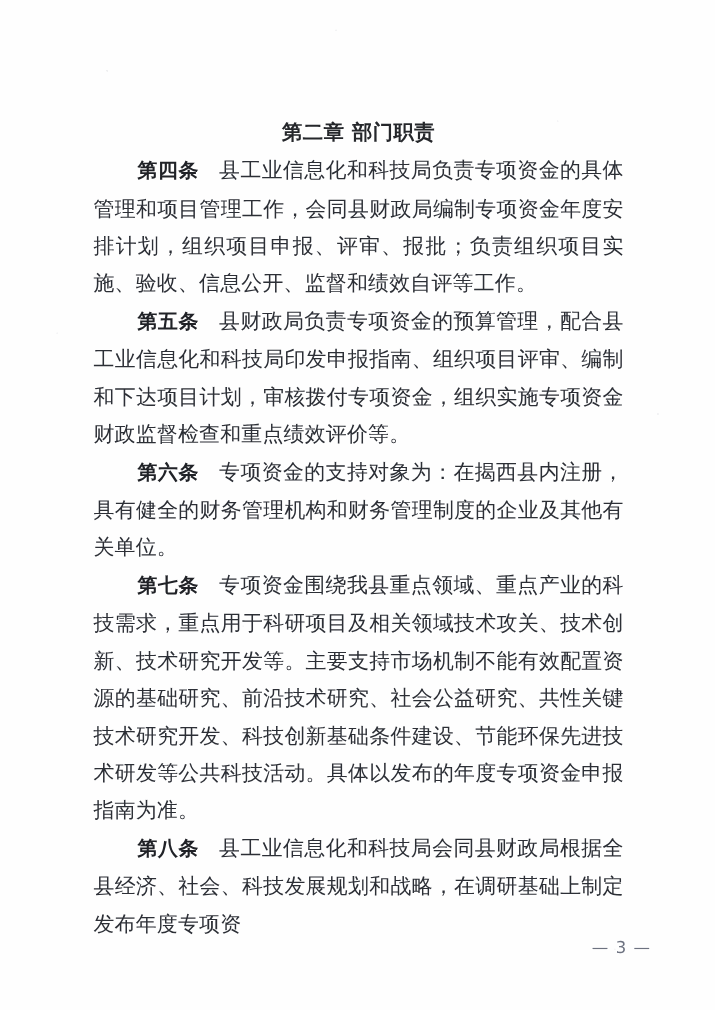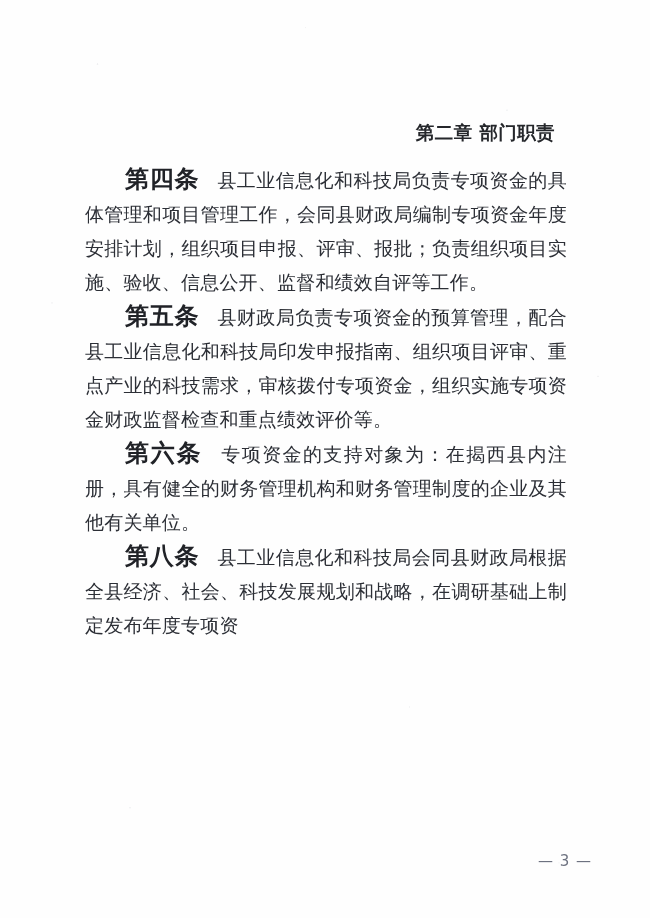--- a/index.html
+++ b/index.html
@@ -47,44 +47,44 @@
     top: 104px;
     width: 482px;
   }
 
   
   .chapter {
     font-family: "DejaVu Sans", "Liberation Sans", sans-serif;
     font-weight: 700;
     font-size: 18.5px;
     line-height: 34px;
-    text-align: right;
+    text-align: center;
     color: #25272b;
     letter-spacing: .4px;
-    margin: 12px;
+    margin: 0;
     white-space: pre;
   }
 
   
   .para {
     font-size: 19px;
     line-height: 34px;
     color: #2c2f36;
     margin: 0;
     text-align: justify;
     text-align-last: left;
     text-justify: inter-character;
     letter-spacing: .2px;
     text-indent: 40px;
   }
   
   .art {
     font-family: "DejaVu Sans", "Liberation Sans", sans-serif;
     font-weight: 700;
-    font-size: 24px;
+    font-size: 18px;
     color: #202227;
     letter-spacing: .5px;
   }
   .gap { display: inline-block; width: 18px; }
 
   
   #folio {
     position: absolute;
     right: 58px;
     bottom: 48px;
@@ -98,20 +98,21 @@
 </head>
 <body>
 
 <div id="page">
 
   <div id="speckle"></div>
 
   <div id="content">
       <p class="chapter">第二章 部门职责</p>
       <p class="para"><span class="art">第四条</span><span class="gap"></span><span>县工业信息化和科技局负责专项资金的具体管理和项目管理工作，会同县财政局编制专项资金年度安排计划，组织项目申报、评审、报批；负责组织项目实施、验收、信息公开、监督和绩效自评等工作。</span></p>
-      <p class="para"><span class="art">第五条</span><span class="gap"></span><span>县财政局负责专项资金的预算管理，配合县工业信息化和科技局印发申报指南、组织项目评审、重点产业的科技需求，审核拨付专项资金，组织实施专项资金财政监督检查和重点绩效评价等。</span></p>
+      <p class="para"><span class="art">第五条</span><span class="gap"></span><span>县财政局负责专项资金的预算管理，配合县工业信息化和科技局印发申报指南、组织项目评审、编制和下达项目计划，审核拨付专项资金，组织实施专项资金财政监督检查和重点绩效评价等。</span></p>
       <p class="para"><span class="art">第六条</span><span class="gap"></span><span>专项资金的支持对象为：在揭西县内注册，具有健全的财务管理机构和财务管理制度的企业及其他有关单位。</span></p>
+      <p class="para"><span class="art">第七条</span><span class="gap"></span><span>专项资金围绕我县重点领域、重点产业的科技需求，重点用于科研项目及相关领域技术攻关、技术创新、技术研究开发等。主要支持市场机制不能有效配置资源的基础研究、前沿技术研究、社会公益研究、共性关键技术研究开发、科技创新基础条件建设、节能环保先进技术研发等公共科技活动。具体以发布的年度专项资金申报指南为准。</span></p>
       <p class="para"><span class="art">第八条</span><span class="gap"></span><span>县工业信息化和科技局会同县财政局根据全县经济、社会、科技发展规划和战略，在调研基础上制定发布年度专项资</span></p>
     </div>
 
   <div id="folio">— 3 —</div>
 
 </div>
 
 </body></html>

